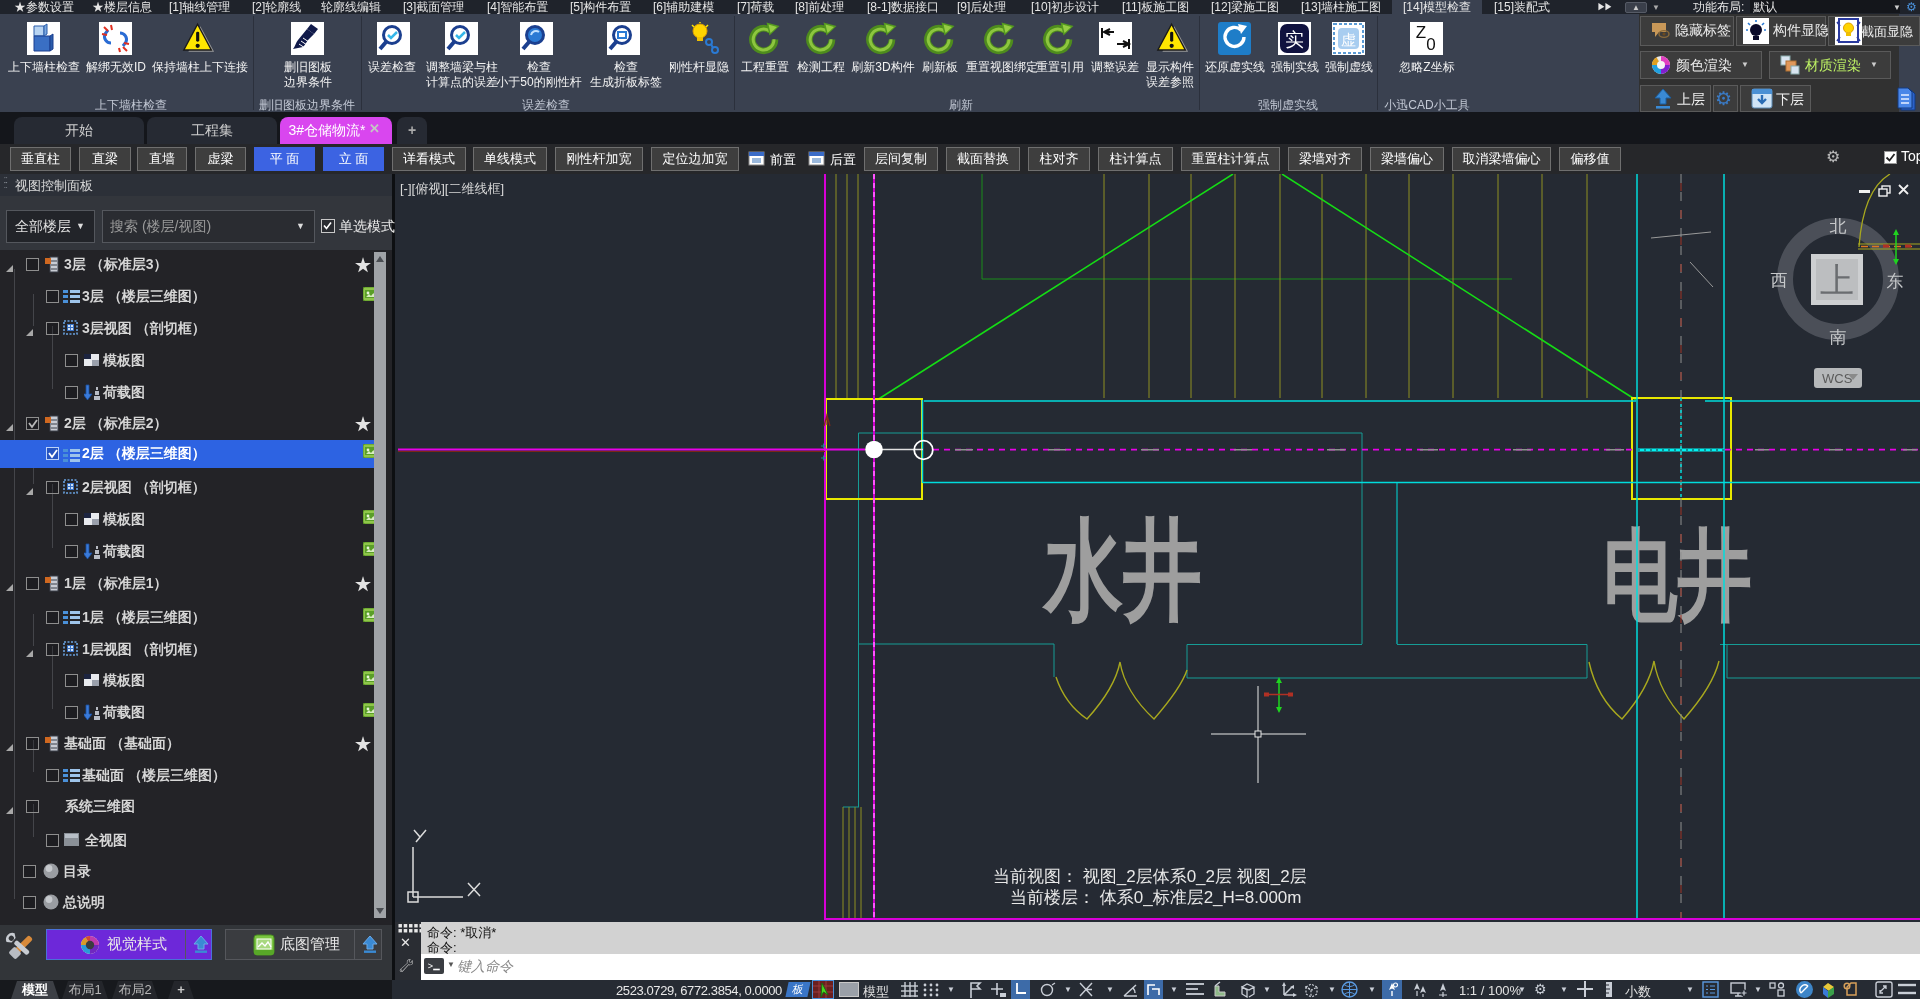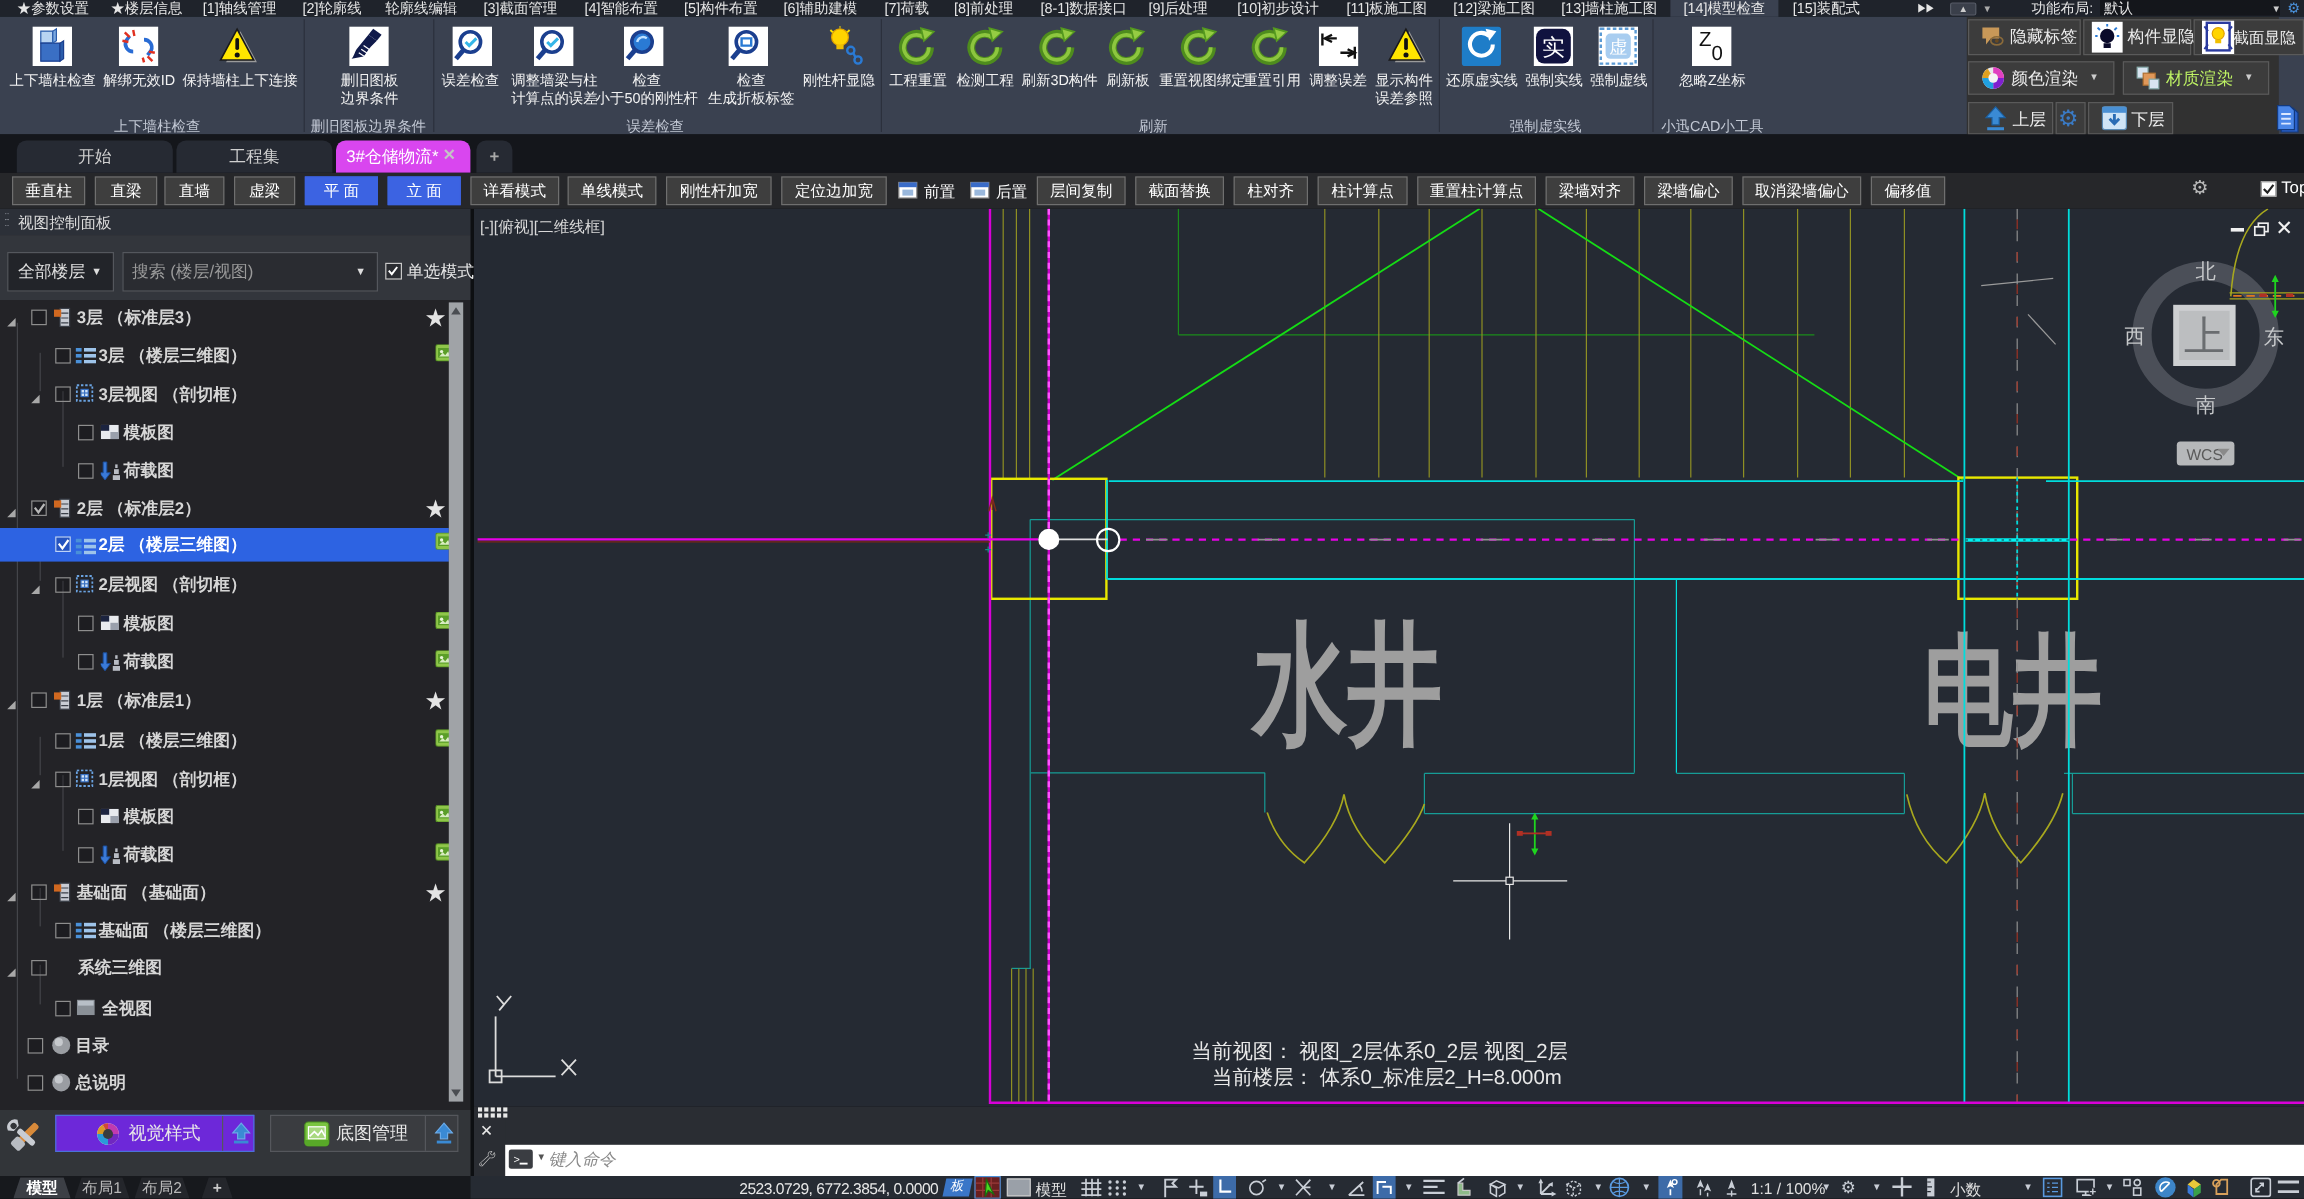--- a/index.html
+++ b/index.html
@@ -675,20 +675,24 @@
           </svg>
       </div>
     </div>
   </div>
   <div id="cmd">
     <div class="abs" style="left:0;top:0;width:26px;height:58px;background:#2a2d33">
       <div class="abs" style="left:3px;top:2px;width:20px;height:9px;color:#e8e8e8;font-size:7px;line-height:4.5px;letter-spacing:1px">■■■■■<br>■■■■■</div>
       <div class="abs" style="left:5px;top:13px;color:#e8e8e8;font-size:13px">✕</div>
       <div class="abs" style="left:3px;top:36px;color:#c8c8c8;font-size:13px;transform:rotate(90deg)">🔧︎</div>
     </div>
+    <div class="abs" style="left:26px;top:0;width:1499px;height:32px;background:#d2d2d2">
+      <div class="abs" style="left:6px;top:2px;font-size:13px;color:#111">命令: *取消*</div>
+      <div class="abs" style="left:6px;top:17px;font-size:13px;color:#111">命令:</div>
+    </div>
     <div class="abs" style="left:26px;top:32px;width:1499px;height:26px;background:#ffffff">
       <div class="abs" style="left:3px;top:4px;width:20px;height:16px;background:#3a3d42;border-radius:2px;color:#fff;font-size:9px;line-height:16px;text-align:center">&gt;<span style="font-size:7px">▂</span></div>
       <div class="abs" style="left:26px;top:6px;font-size:8px;color:#555">▼</div>
       <div class="abs" style="left:36px;top:4px;font-size:14px;color:#8a8a8a;font-style:italic">键入命令</div>
     </div>
   </div>
   <div id="ltabs">
     <div class="abs" style="left:11px;top:1px;width:48px;height:18px;background:#3c3f45;clip-path:polygon(6px 0,calc(100% - 6px) 0,100% 100%,0 100%);color:#fff;font-weight:bold;font-size:13px;text-align:center;line-height:18px">模型</div>
     <div class="abs" style="left:62px;top:1px;width:46px;height:18px;background:#24262b;clip-path:polygon(6px 0,calc(100% - 6px) 0,100% 100%,0 100%);color:#b8b8b8;font-size:13px;text-align:center;line-height:18px">布局1</div>
     <div class="abs" style="left:112px;top:1px;width:46px;height:18px;background:#24262b;clip-path:polygon(6px 0,calc(100% - 6px) 0,100% 100%,0 100%);color:#b8b8b8;font-size:13px;text-align:center;line-height:18px">布局2</div>

